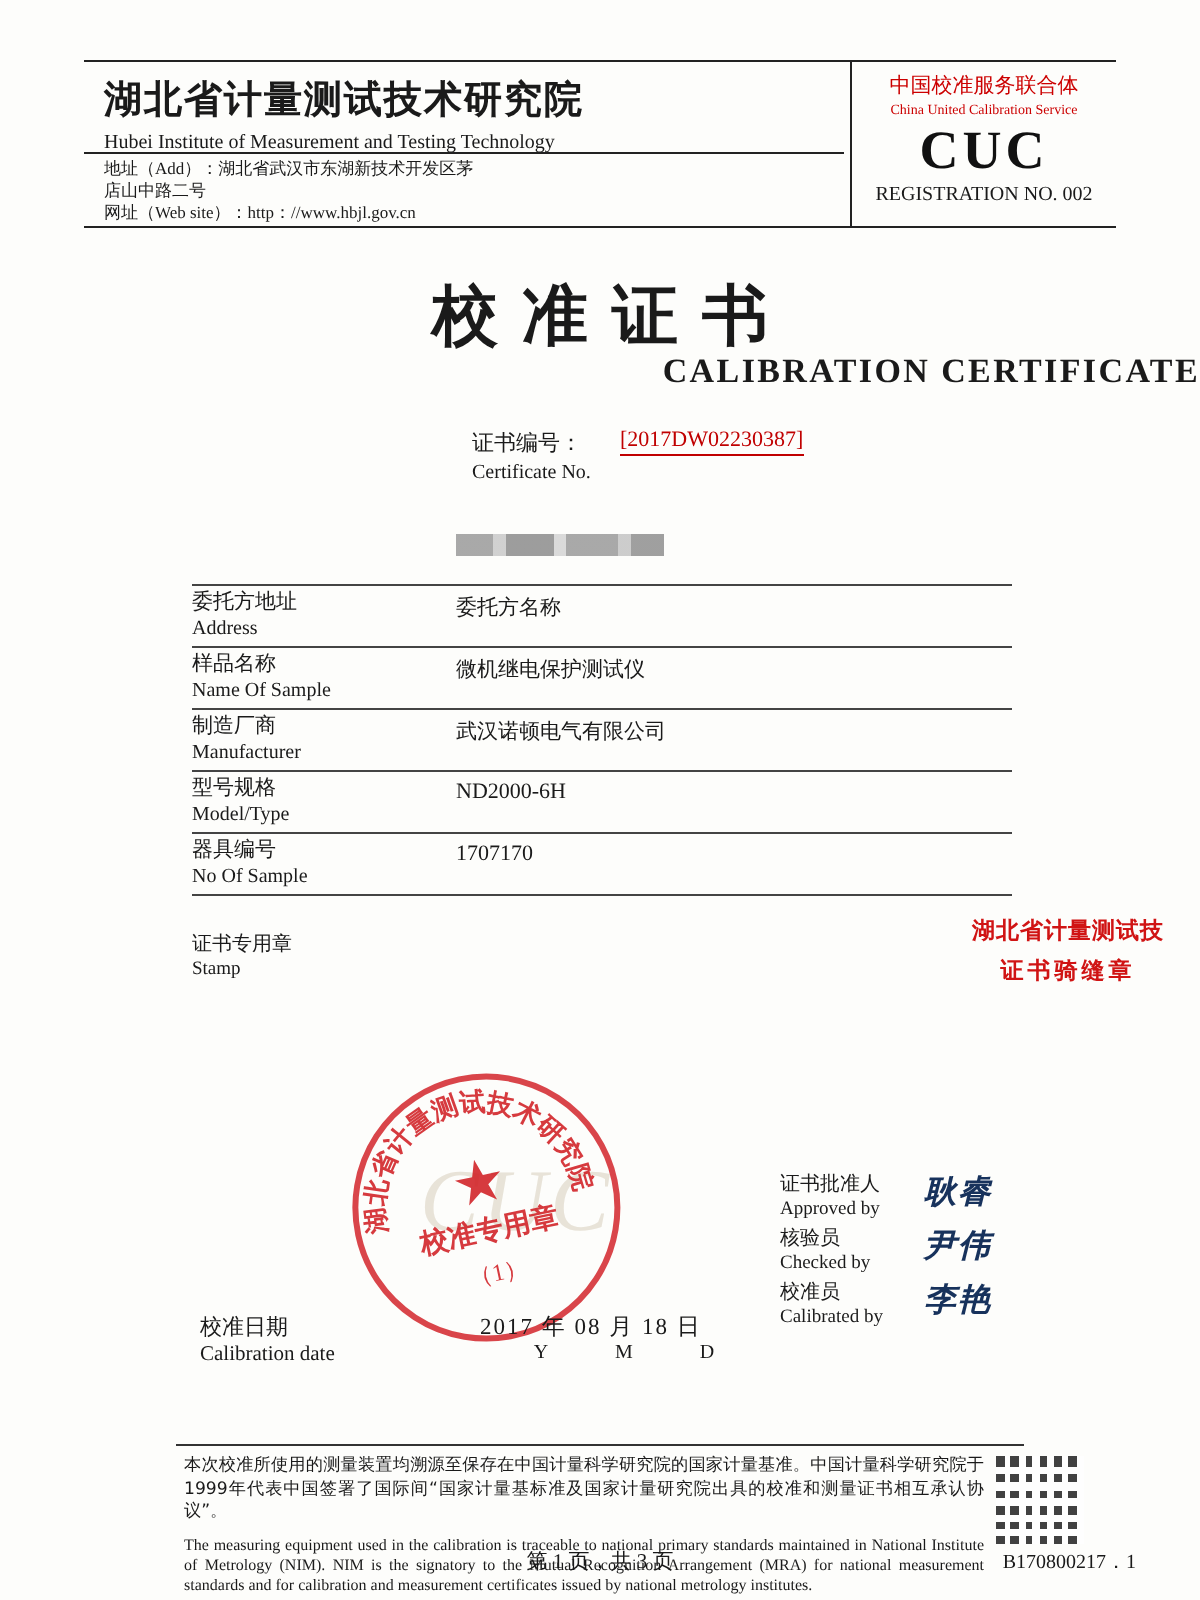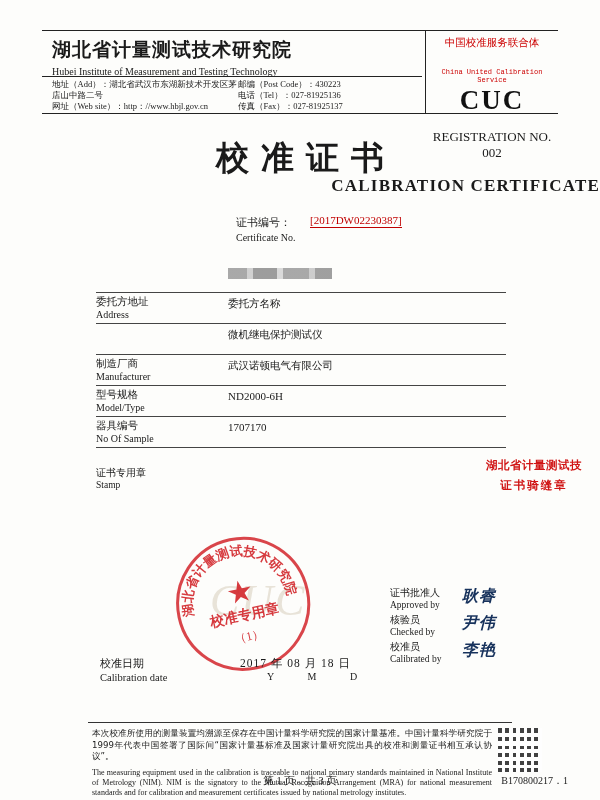--- a/index.html
+++ b/index.html
@@ -83,36 +83,36 @@
     text-align: center;
   }
   .cuc-cn {
     font-size: 10.5px;
     font-family: "DejaVu Sans", sans-serif;
     margin-top: 5px;
     color: #c00;
   }
   .cuc-en {
     font-size: 7px;
-    font-family: Liberation Mono, monospace;
+    font-family: Liberation Serif, serif;
     color: #c00;
-    margin-top: 18px;
+    margin-top: 1px;
   }
   .cuc-big {
     font-size: 27px;
     font-weight: bold;
     letter-spacing: 2px;
     font-family: "Liberation Serif", serif;
     margin-top: 1px;
     color: #111;
   }
   .cuc-reg {
-    font-size: 13px;
-    font-family: "Liberation Serif", serif;
-    margin-top: 13px;
+    font-size: 10px;
+    font-family: "Liberation Serif", serif;
+    margin-top: 1px;
   }
 
   
   .title-cn {
     position: absolute;
     top: 136px; left: 0; right: 0;
     text-align: center;
     font-family: "DejaVu Sans", sans-serif;
     font-weight: bold;
     font-size: 33px;
@@ -402,25 +402,20 @@
   <div class="header">
     <div class="header-left">
       <div class="org-cn">湖北省计量测试技术研究院</div>
       <div class="org-en">Hubei Institute of Measurement and Testing Technology</div>
       <div class="hr-thin"></div>
       <div class="contact">
         <span class="contact-row">地址（Add）：湖北省武汉市东湖新技术开发区茅</span>
         <span class="contact-row">店山中路二号</span>
         <span class="contact-row">网址（Web site）：http：//www.hbjl.gov.cn</span>
       </div>
-      <div class="contact-col2">
-        <span class="contact-row">邮编（Post Code）：430223</span>
-        <span class="contact-row">电话（Tel）：027-81925136</span>
-        <span class="contact-row">传真（Fax）：027-81925137</span>
-      </div>
     </div>
     <div class="header-right">
       <div class="cuc-cn">中国校准服务联合体</div>
       <div class="cuc-en">China United Calibration Service</div>
       <div class="cuc-big">CUC</div>
       <div class="cuc-reg">REGISTRATION NO. 002</div>
     </div>
   </div>
 
   <div class="title-cn">校准证书</div>
@@ -442,20 +437,24 @@
 
     <div class="field-row">
       <div class="field-label">
         <span class="cn">委托方地址</span>
         <span class="en">Address</span>
       </div>
       <div class="field-value">委托方名称</div>
     </div>
 
     <div class="field-row">
+      <div class="field-label">
+        <span class="cn">样品名称</span>
+        <span class="en">Name Of Sample</span>
+      </div>
       <div class="field-value">微机继电保护测试仪</div>
     </div>
 
     <div class="field-row">
       <div class="field-label">
         <span class="cn">制造厂商</span>
         <span class="en">Manufacturer</span>
       </div>
       <div class="field-value">武汉诺顿电气有限公司</div>
     </div>

